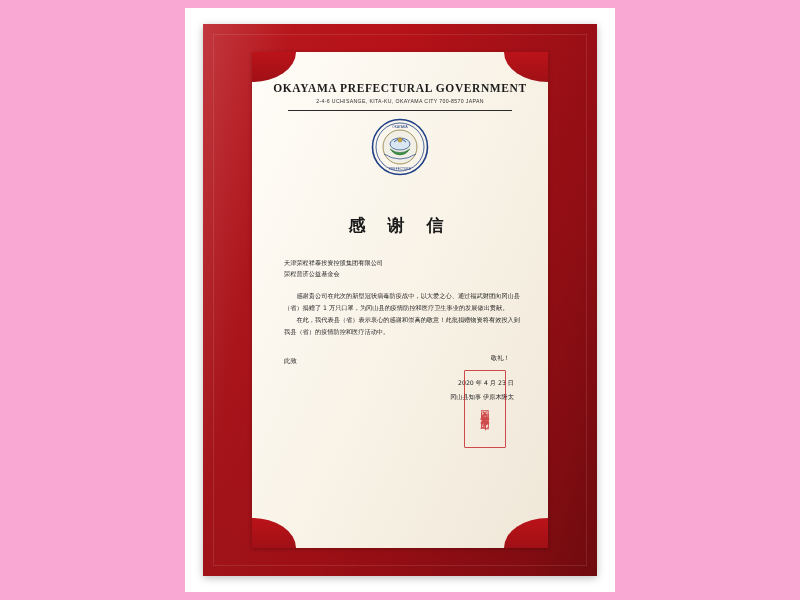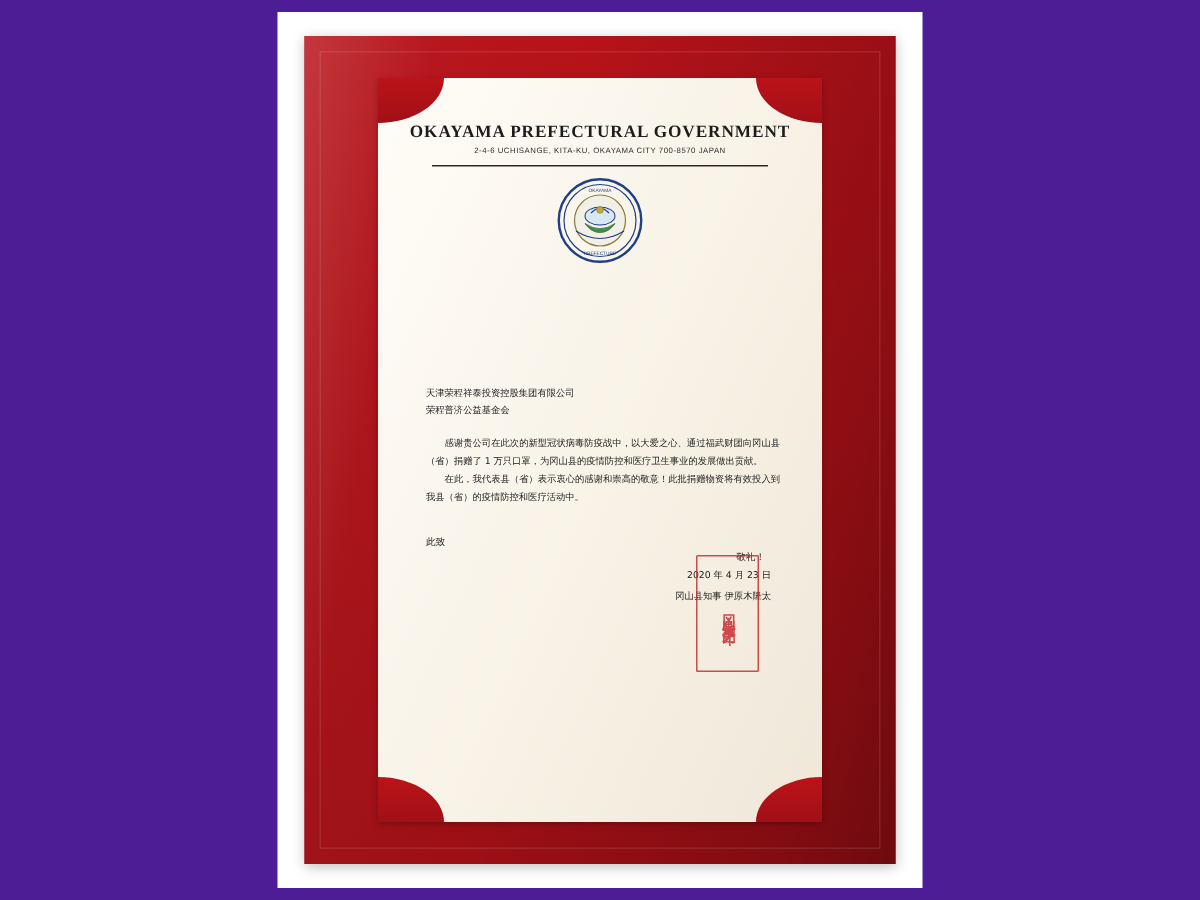--- a/index.html
+++ b/index.html
@@ -9,21 +9,21 @@
     height: 600px;
     background: #efefef;
     font-family: "Liberation Sans", sans-serif;
     overflow: hidden;
   }
 
   .stage {
     position: relative;
     width: 800px;
     height: 600px;
-    background: #4c1d95;
+    background: #f9a8d4;
     display: flex;
     align-items: center;
     justify-content: center;
   }
 
   
   .photo-backdrop {
     position: absolute;
     left: 185px;
     top: 8px;
@@ -169,21 +169,20 @@
   }
   .body-text p { margin: 0 0 1px 0; text-indent: 12.4px; }
 
   .salutation-right {
     position: absolute;
     right: 38px;
     top: 302px;
     font-size: 6.4px;
     color: #222;
     font-family: "DejaVu Sans", sans-serif;
-    margin-top: 13px;
   }
 
   .salutation-left {
     position: absolute;
     left: 32px;
     top: 288px;
     font-size: 6.4px;
     color: #222;
     font-family: "DejaVu Sans", sans-serif;
     margin-top: 17px;
@@ -260,20 +259,21 @@
           <ellipse cx="29" cy="26" rx="10" ry="6" fill="#d9e7f2" stroke="#1f3f86" stroke-width="0.7"></ellipse>
           <path d="M19 31 q10 7 20 0 q-4 6 -10 6 q-6 0 -10 -6 z" fill="#3f8f4a" stroke="#2a6a33" stroke-width="0.5"></path>
           <path d="M23 24 q6 -6 12 0" fill="none" stroke="#1f3f86" stroke-width="0.8"></path>
           <circle cx="29" cy="22" r="2.2" fill="#c8a63c" stroke="#8a7b3a" stroke-width="0.4"></circle>
           <path d="M13 36 q16 10 32 0" fill="none" stroke="#1f3f86" stroke-width="0.7"></path>
           <text x="29" y="10" text-anchor="middle" font-size="3.2" fill="#1f3f86" font-family="Liberation Sans, sans-serif">OKAYAMA</text>
           <text x="29" y="52" text-anchor="middle" font-size="3.2" fill="#1f3f86" font-family="Liberation Sans, sans-serif">PREFECTURE</text>
         </svg>
       </div>
 
+      <div class="title-cn">感 谢 信</div>
 
       <div class="addressee">
         <div>天津荣程祥泰投资控股集团有限公司</div>
         <div>荣程普济公益基金会</div>
       </div>
 
       <div class="body-text">
         <p>感谢贵公司在此次的新型冠状病毒防疫战中，以大爱之心、通过福武财团向冈山县（省）捐赠了 1 万只口罩，为冈山县的疫情防控和医疗卫生事业的发展做出贡献。</p>
         <p>在此，我代表县（省）表示衷心的感谢和崇高的敬意！此批捐赠物资将有效投入到我县（省）的疫情防控和医疗活动中。</p>
       </div>

